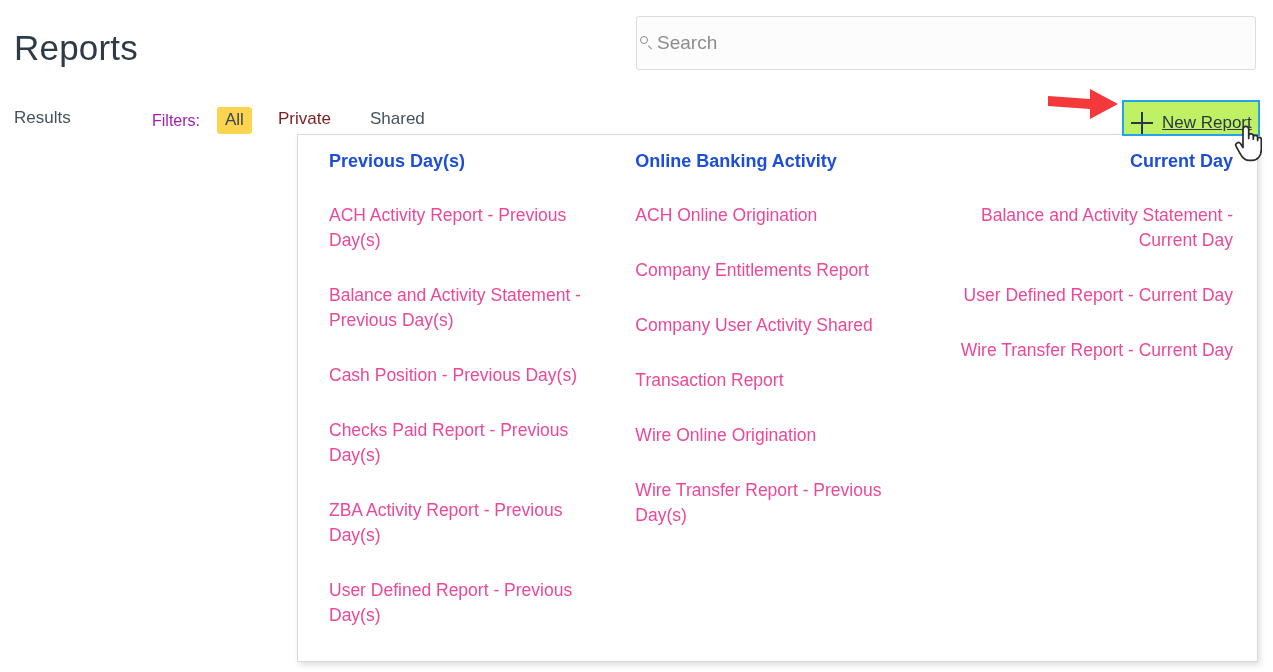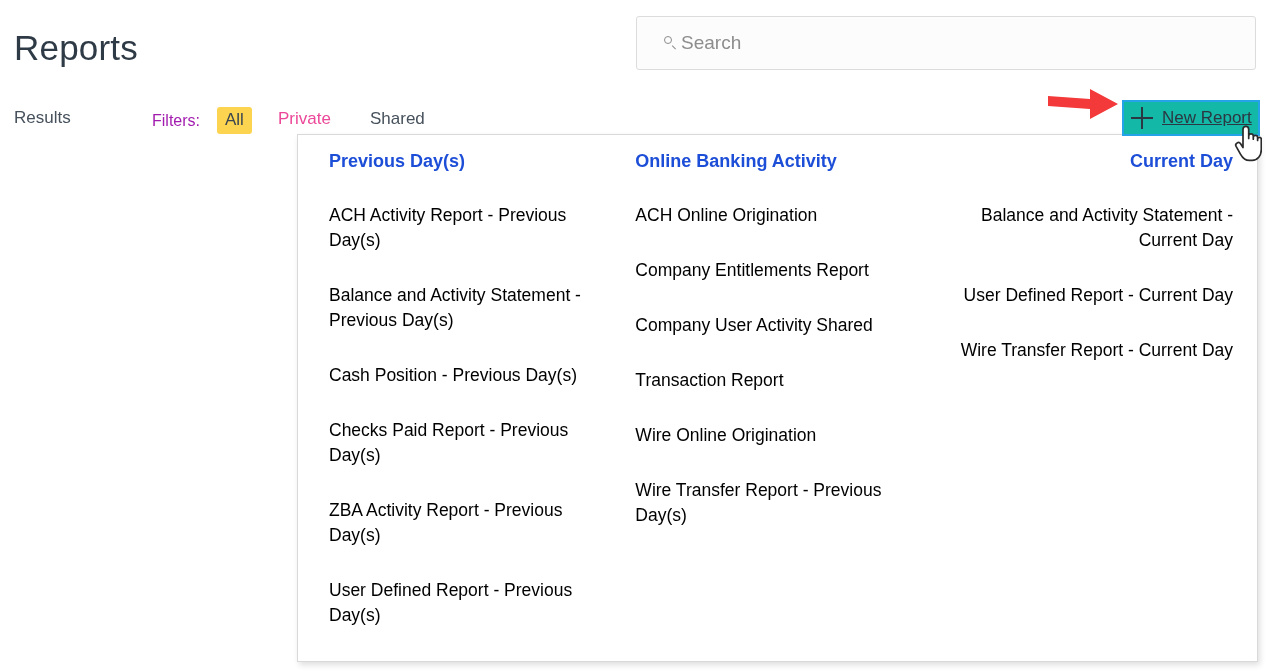--- a/index.html
+++ b/index.html
@@ -35,21 +35,21 @@
     left: 636px;
     top: 16px;
     width: 620px;
     height: 54px;
     box-sizing: border-box;
     border: 1px solid #dcdcdc;
     border-radius: 3px;
     background: #fcfcfc;
     display: flex;
     align-items: center;
-    padding-left: 26px;
+    padding-left: 2px;
   }
   #search-box .mag {
     width: 15px;
     height: 15px;
     position: relative;
     flex: 0 0 auto;
     margin-right: 3px;
     margin-top: 1px;
   }
   #search-box .mag::before {
@@ -112,21 +112,21 @@
     line-height: 22px;
     padding: 2px 8px 3px 8px;
     border-radius: 3px;
     white-space: nowrap;
   }
   #filter-private {
     position: absolute;
     left: 278px;
     top: 108px;
     font-size: 17px;
-    color: #ec4899;
+    color: #7f1d1d;
     line-height: 22px;
     white-space: nowrap;
   }
   #filter-shared {
     position: absolute;
     left: 370px;
     top: 108px;
     font-size: 17px;
     color: #46515c;
     line-height: 22px;
@@ -135,23 +135,23 @@
 
   
   #new-report-button {
     position: absolute;
     left: 1122px;
     top: 100px;
     width: 138px;
     height: 36px;
     box-sizing: border-box;
     border: 2px solid #24a3e8;
-    background: #14b8a6;
+    background: #bef264;
     display: flex;
-    align-items: center;
+    align-items: flex-end;
     z-index: 30;
   }
   #new-report-plus {
     width: 22px;
     height: 22px;
     position: relative;
     margin-left: 7px;
     flex: 0 0 auto;
   }
   #new-report-plus::before {
@@ -252,21 +252,21 @@
   .menu-column-header {
     font-size: 18px;
     font-weight: bold;
     color: #1d4ed8;
     line-height: 24px;
     margin-bottom: 30px;
     white-space: nowrap;
   }
   .menu-item {
     font-size: 17.5px;
-    color: #000000;
+    color: #ec4899;
     line-height: 25px;
     margin-bottom: 30px;
     cursor: pointer;
     margin-top: 16px;
   }
   .menu-item:last-child { margin-bottom: 0; }
 </style>
 </head>
 <body>
 

